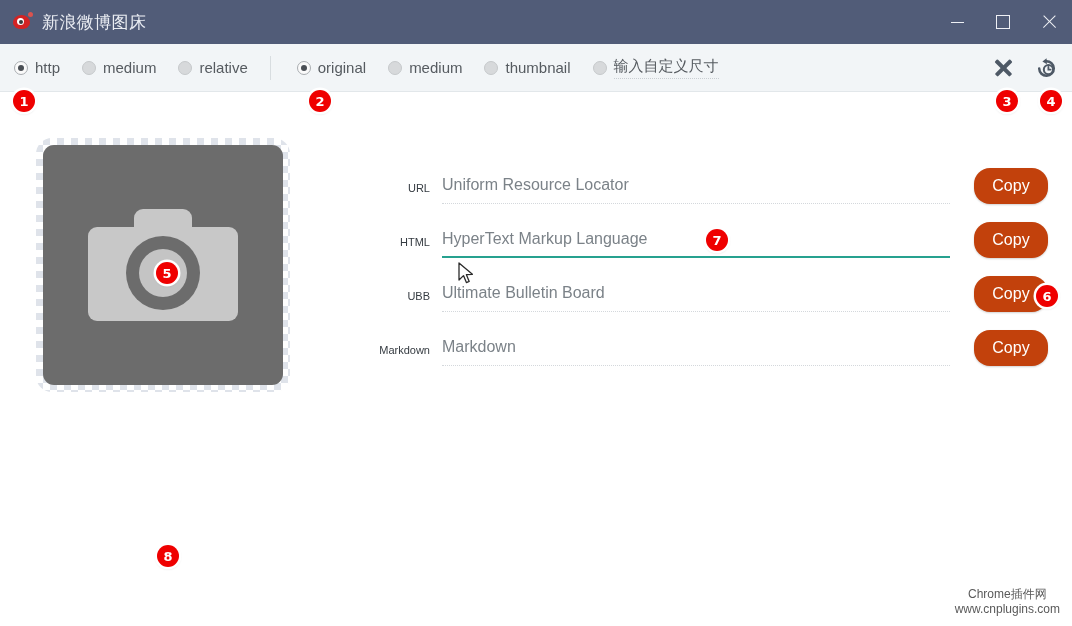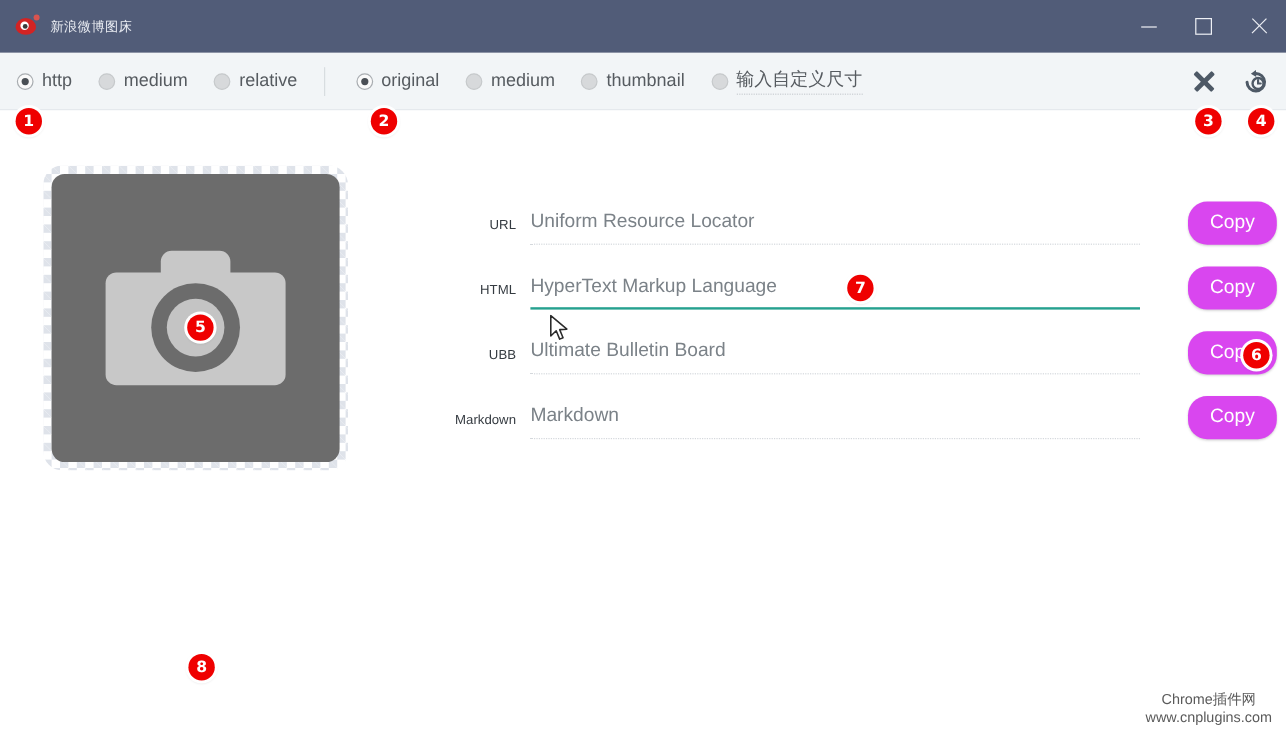--- a/index.html
+++ b/index.html
@@ -60,21 +60,21 @@
   .app-icon .weibo-dot {
     position: absolute;
     right: 0; top: 0;
     width: 5px; height: 5px;
     background: #d9534f;
     border-radius: 50%;
   }
   .title-text {
     margin-left: 9px;
     color: #e9ecf2;
-    font-size: 11px;
+    font-size: 17px;
     letter-spacing: 0.4px;
     white-space: nowrap;
   }
   .win-controls {
     position: absolute;
     right: 0; top: 0;
     height: 44px;
     display: flex;
   }
   .win-btn {
@@ -306,25 +306,25 @@
     width: 100%;
     height: 1px;
     border-bottom: 1px dotted #d4d8dc;
   }
   .form-row.focused .field-underline {
     border-bottom: 2px solid #26a18f;
     height: 0;
   }
   .copy-btn {
     position: absolute;
-    left: 660px;
+    left: 644px;
     top: 0;
     width: 74px;
     height: 36px;
-    background: #d946ef;
+    background: #c2410c;
     border: none;
     border-radius: 16px;
     color: #ffffff;
     font-family: "Liberation Sans", "DejaVu Sans", sans-serif;
     font-size: 16px;
     cursor: pointer;
     box-shadow: 0 1px 2px rgba(0,0,0,0.18);
   }
 
   
@@ -342,21 +342,21 @@
     justify-content: center;
     box-shadow: 0 0 0 2.5px #ffffff, 0 1px 3px rgba(0,0,0,0.45);
     z-index: 50;
     font-family: "DejaVu Sans", sans-serif;
   }
 
   
   .watermark {
     position: absolute;
     right: 12px;
-    bottom: 20px;
+    bottom: 9px;
     text-align: center;
     color: #5a5a5a;
     font-size: 12px;
     line-height: 15px;
   }
 
   
   .cursor {
     position: absolute;
     z-index: 60;

